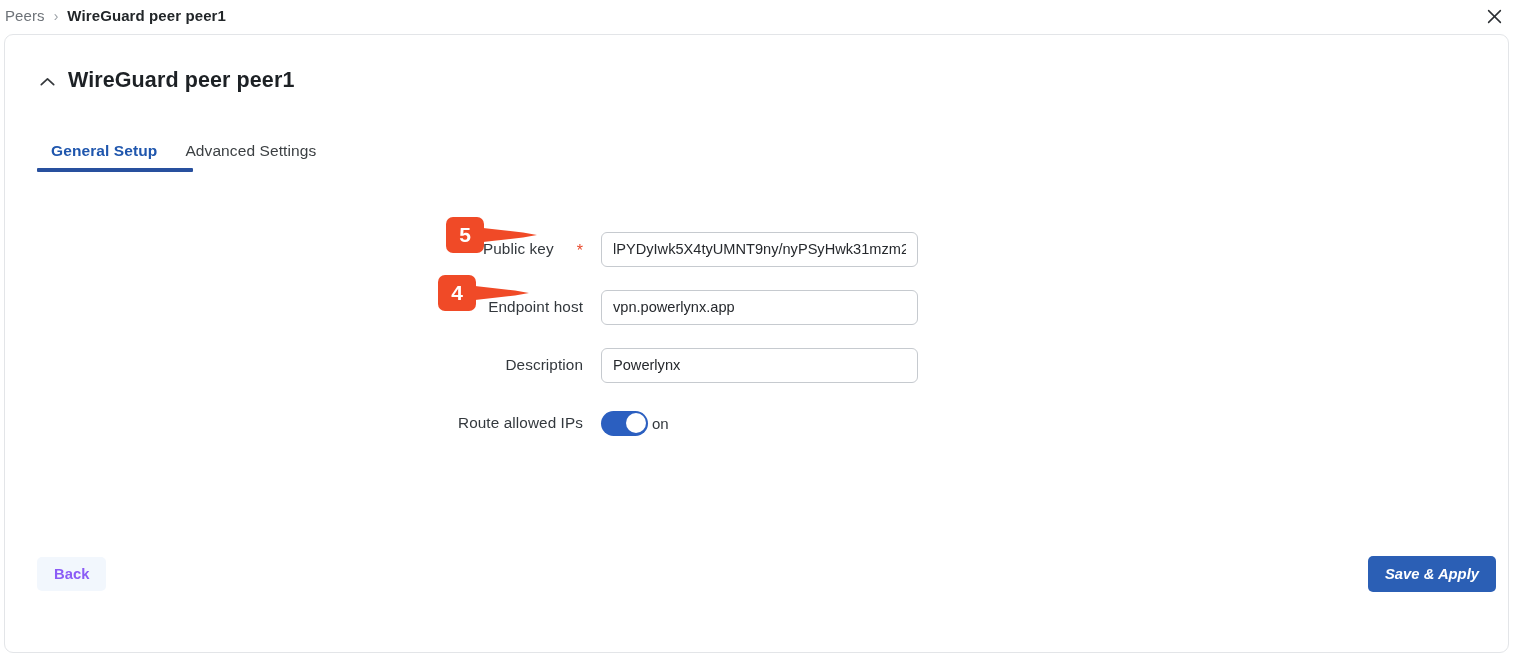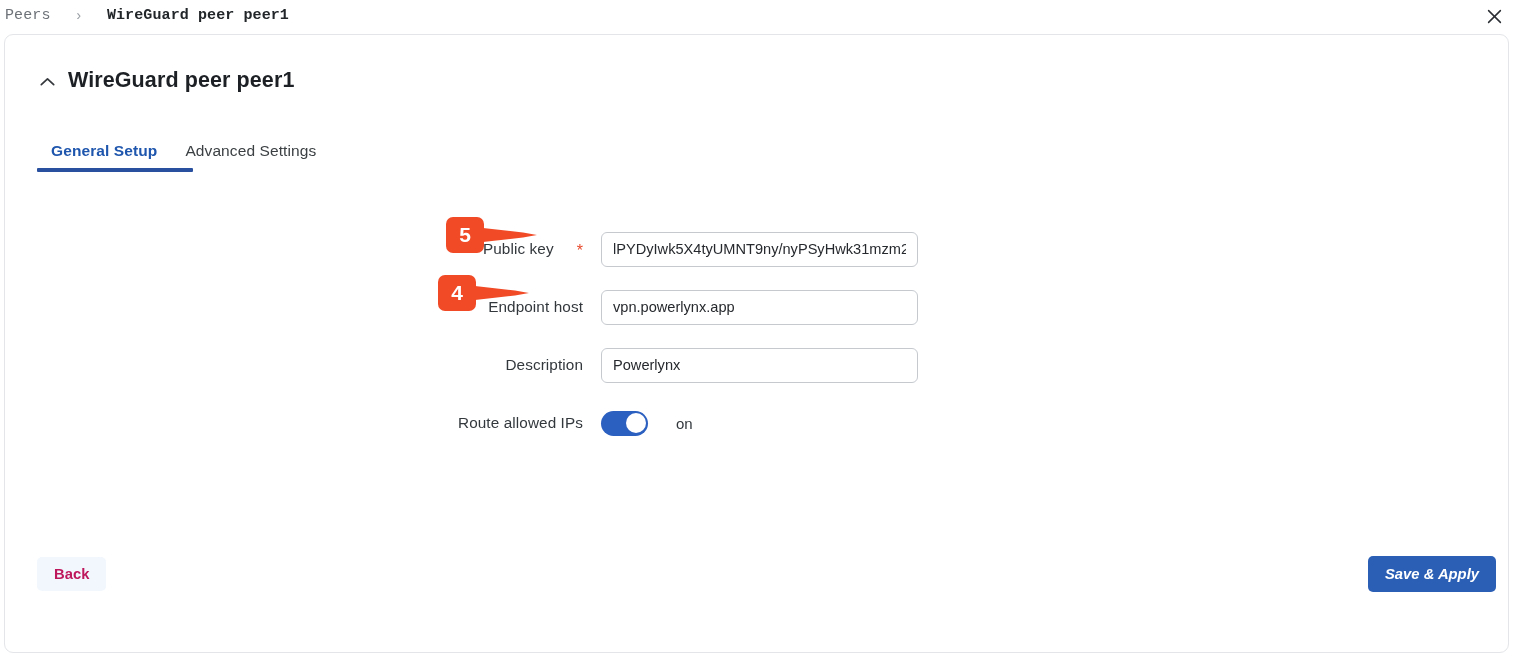--- a/index.html
+++ b/index.html
@@ -10,21 +10,21 @@
     font-family: "Liberation Sans", sans-serif;
     -webkit-font-smoothing: antialiased;
   }
   .page { position: relative; width: 1519px; height: 658px; overflow: hidden; background:#fff; }
 
   
   .topbar {
     position: absolute; left: 0; top: 0; width: 1519px; height: 31px;
     display: flex; align-items: center;
   }
-  .crumbs { display: flex; align-items: center; padding-left: 5px; gap: 24px; font-family: Liberation Mono, monospace; }
+  .crumbs { display: flex; align-items: center; padding-left: 5px; gap: 9px; }
   .crumb-link {
     font-size: 15px; color: #6d7278; letter-spacing: .1px; cursor: pointer;
   }
   .crumb-sep { font-size: 14px; color: #9aa0a6; line-height: 1; }
   .crumb-current {
     font-size: 15px; color: #222629; font-weight: 700; letter-spacing: .1px;
   }
   .close-btn {
     position: absolute; right: 12px; top: 3px;
     width: 26px; height: 26px; display: flex; align-items: center; justify-content: center;
@@ -85,21 +85,21 @@
     font-family: "Liberation Sans", sans-serif; outline: none;
   }
   .field::placeholder { color: #9aa0a6; }
   .add-btn {
     margin-left: 13px; width: 21px; height: 21px; border-radius: 50%;
     background: #2a5ca8; display: flex; align-items: center; justify-content: center;
     cursor: pointer; color: #fff;
   }
 
   
-  .toggle-wrap { display: flex; align-items: center; gap: 28px; }
+  .toggle-wrap { display: flex; align-items: center; gap: 4px; }
   .toggle {
     width: 47px; height: 25px; border-radius: 13px; background: #2b5fc0;
     position: relative; cursor: pointer; flex: none;
   }
   .toggle .knob {
     position: absolute; top: 2.5px; left: 24.5px; width: 20px; height: 20px;
     border-radius: 50%; background: #fff;
   }
   .toggle-text { font-size: 15px; color: #33383d; }
 
@@ -111,21 +111,21 @@
     width: 38px; height: 36px; border-radius: 7px; background: #f04a27;
     color: #ffffff; font-size: 21px; font-weight: 700;
     display: flex; align-items: center; justify-content: center;
     font-family: "Liberation Sans", sans-serif;
   }
   .badge-arrow { display: block; margin-left: -1px; }
 
   
   .btn-back {
     position: absolute; left: 32px; top: 522px;
-    padding: 9px 17px; background: #f2f7fd; color: #be185d;
+    padding: 9px 17px; background: #f2f7fd; color: #8b5cf6;
     font-size: 14.8px; font-weight: 700; border: none; border-radius: 5px;
     cursor: pointer; font-family: "Liberation Sans", sans-serif;
   }
   .btn-save {
     position: absolute; right: 12px; top: 521px;
     padding: 10px 17px; background: #2b5fb5; color: #ffffff;
     font-size: 14.8px; font-weight: 700; border: none; border-radius: 5px;
     cursor: pointer; font-family: "Liberation Sans", sans-serif; font-style: italic;
   }
 </style>

